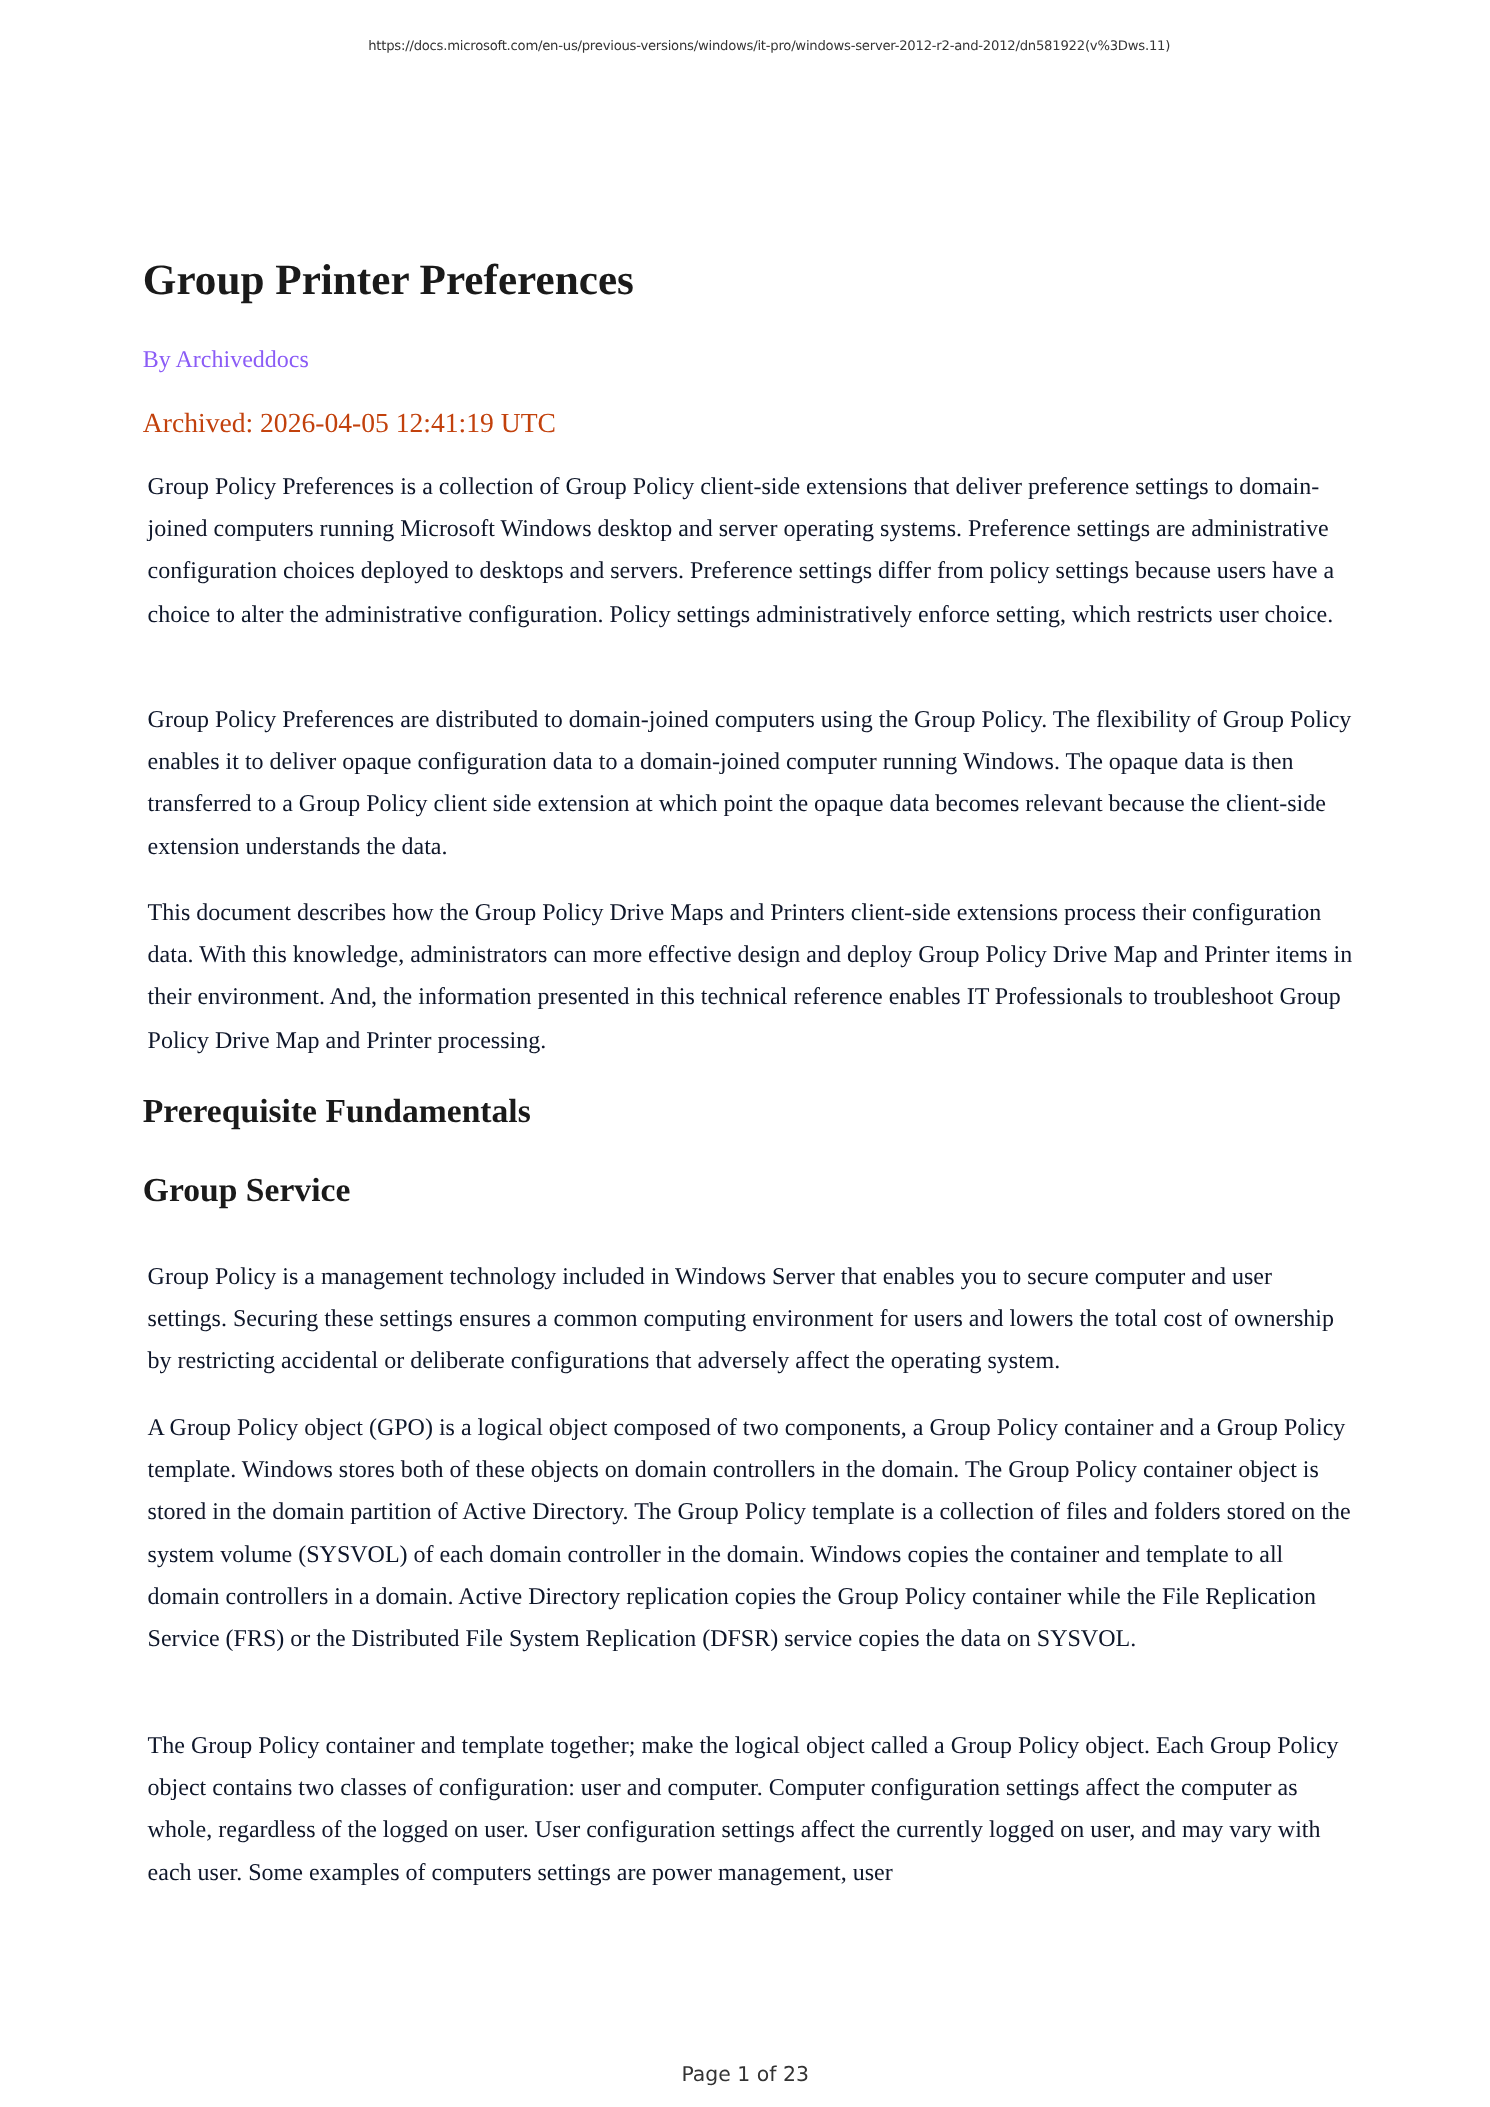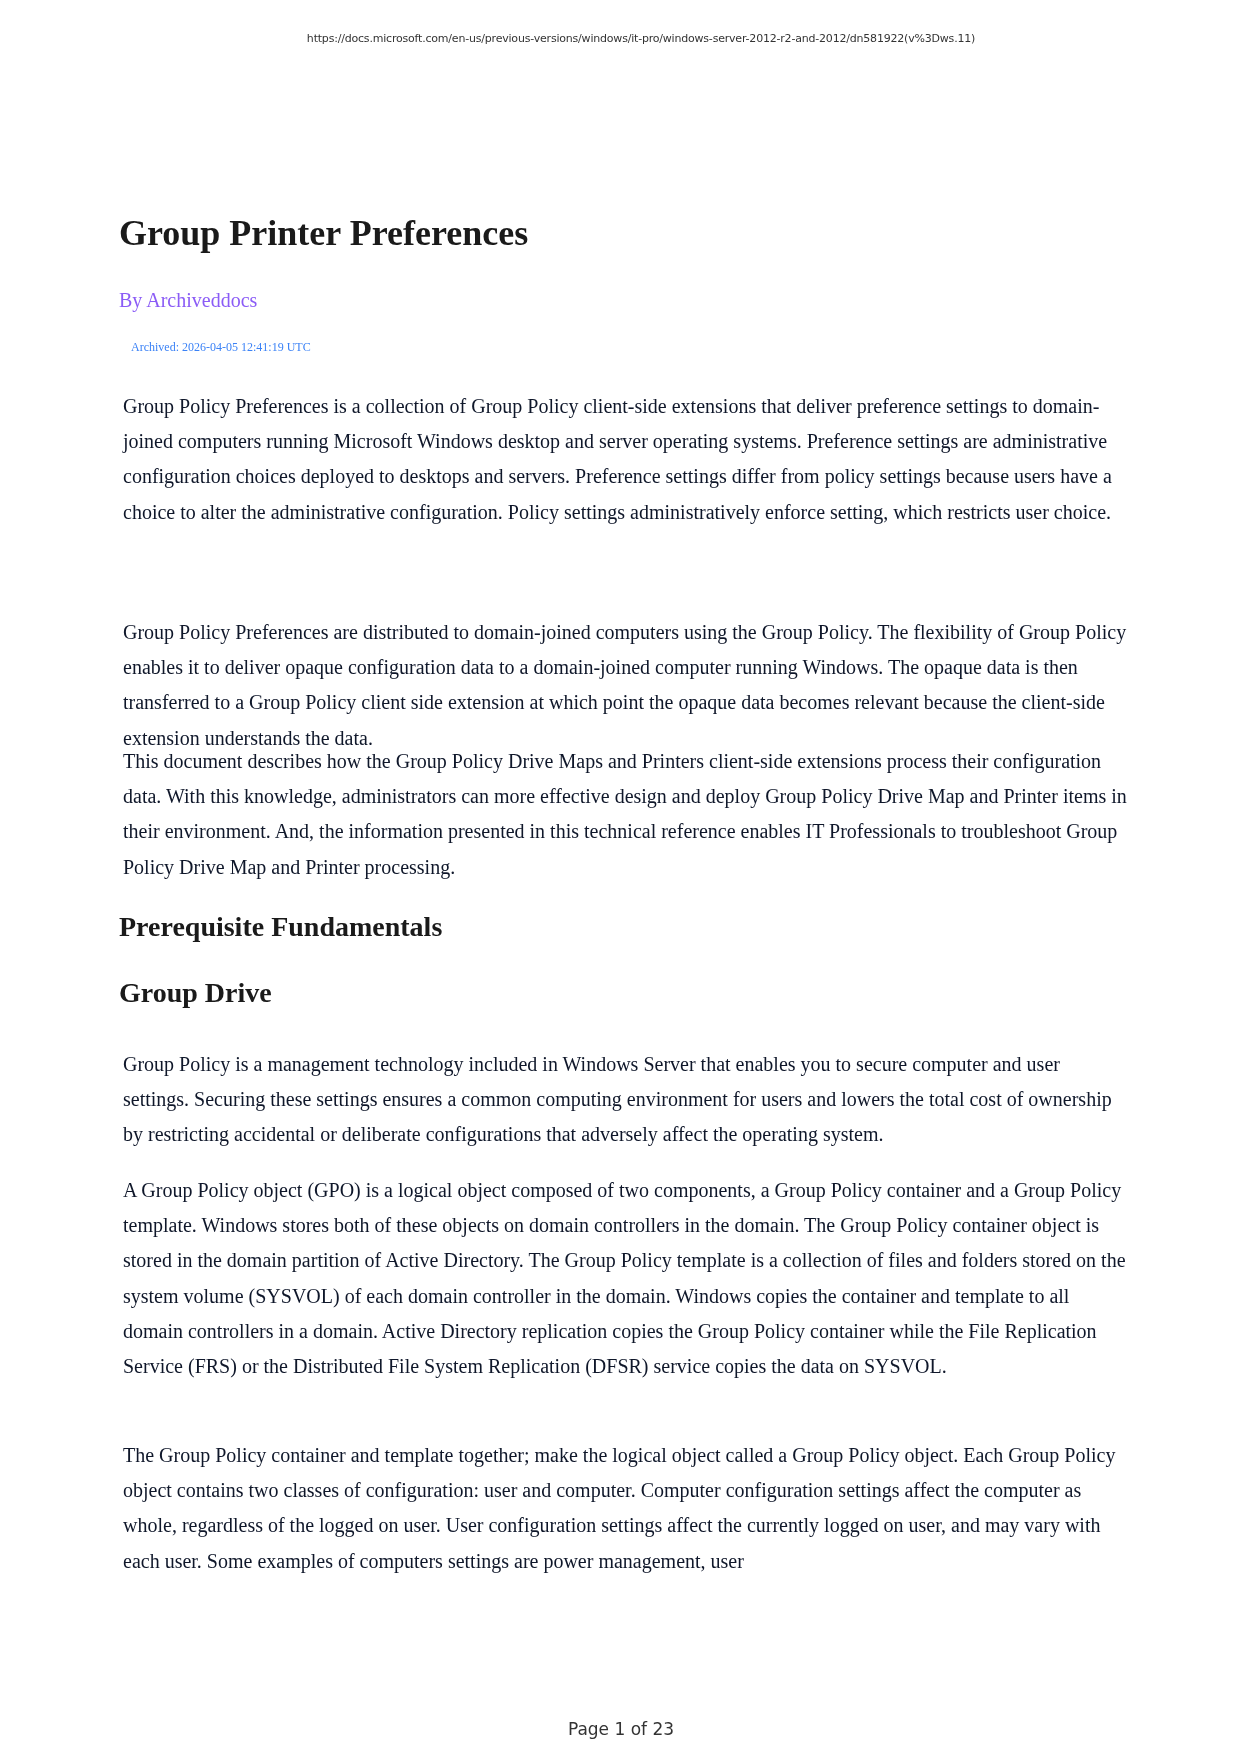--- a/index.html
+++ b/index.html
@@ -13,21 +13,21 @@
     font-family: "Liberation Serif", serif; color: #222;
   }
   h1 {
     position: absolute; top: 212px; left: 0; margin: 0;
     font-size: 36px; font-weight: bold; color: #1a1a1a; white-space: nowrap;
   }
   .byline {
     position: absolute; top: 289px; left: 0; font-size: 20px; color: #8b5cf6; white-space: nowrap;
   }
   .archived {
-    position: absolute; top: 340px; left: 12px; font-size: 12px; color: #3b82f6; white-space: nowrap;
+    position: absolute; top: 340px; left: 0; font-size: 23px; color: #c2410c; white-space: nowrap;
   }
   .body-block { position: absolute; left: 0; width: 1012px; }
   p {
     margin: 4px; font-size: 20px; line-height: 35.2px; color: #0f172a;
   }
   h2 {
     margin: 0; font-size: 28px; font-weight: bold; color: #1a1a1a; white-space: nowrap;
   }
   .page-footer {
     position: absolute; top: 1719px; left: 0; width: 1242px; text-align: center;
@@ -40,32 +40,32 @@
 <div class="url-header">https://docs.microsoft.com/en-us/previous-versions/windows/it-pro/windows-server-2012-r2-and-2012/dn581922(v%3Dws.11)</div>
 
 <div class="content">
   <h1>Group Printer Preferences</h1>
   <div class="byline">By Archiveddocs</div>
   <div class="archived">Archived: 2026-04-05 12:41:19 UTC</div>
 
   <div class="body-block" style="top:385px;">
     <p>Group Policy Preferences is a collection of Group Policy client-side extensions that deliver preference settings to domain-joined computers running Microsoft Windows desktop and server operating systems. Preference settings are administrative configuration choices deployed to desktops and servers. Preference settings differ from policy settings because users have a choice to alter the administrative configuration. Policy settings administratively enforce setting, which restricts user choice.</p>
   </div>
-  <div class="body-block" style="top:611px;">
+  <div class="body-block" style="top:579px;">
     <p>Group Policy Preferences are distributed to domain-joined computers using the Group Policy. The flexibility of Group Policy enables it to deliver opaque configuration data to a domain-joined computer running Windows. The opaque data is then transferred to a Group Policy client side extension at which point the opaque data becomes relevant because the client-side extension understands the data.</p>
   </div>
   <div class="body-block" style="top:740px;">
     <p>This document describes how the Group Policy Drive Maps and Printers client-side extensions process their configuration data. With this knowledge, administrators can more effective design and deploy Group Policy Drive Map and Printer items in their environment. And, the information presented in this technical reference enables IT Professionals to troubleshoot Group Policy Drive Map and Printer processing.</p>
   </div>
 
   <div class="body-block" style="top:891px;margin-top:20px;">
     <h2>Prerequisite Fundamentals</h2>
   </div>
   <div class="body-block" style="top:977px;">
-    <h2>Group Drive</h2>
+    <h2>Group Service</h2>
   </div>
 
   <div class="body-block" style="top:1043px;">
     <p>Group Policy is a management technology included in Windows Server that enables you to secure computer and user settings. Securing these settings ensures a common computing environment for users and lowers the total cost of ownership by restricting accidental or deliberate configurations that adversely affect the operating system.</p>
   </div>
   <div class="body-block" style="top:1169px;">
     <p>A Group Policy object (GPO) is a logical object composed of two components, a Group Policy container and a Group Policy template. Windows stores both of these objects on domain controllers in the domain. The Group Policy container object is stored in the domain partition of Active Directory. The Group Policy template is a collection of files and folders stored on the system volume (SYSVOL) of each domain controller in the domain. Windows copies the container and template to all domain controllers in a domain. Active Directory replication copies the Group Policy container while the File Replication Service (FRS) or the Distributed File System Replication (DFSR) service copies the data on SYSVOL.</p>
   </div>
   <div class="body-block" style="top:1434px;">
     <p>The Group Policy container and template together; make the logical object called a Group Policy object. Each Group Policy object contains two classes of configuration: user and computer. Computer configuration settings affect the computer as whole, regardless of the logged on user. User configuration settings affect the currently logged on user, and may vary with each user. Some examples of computers settings are power management, user</p>

